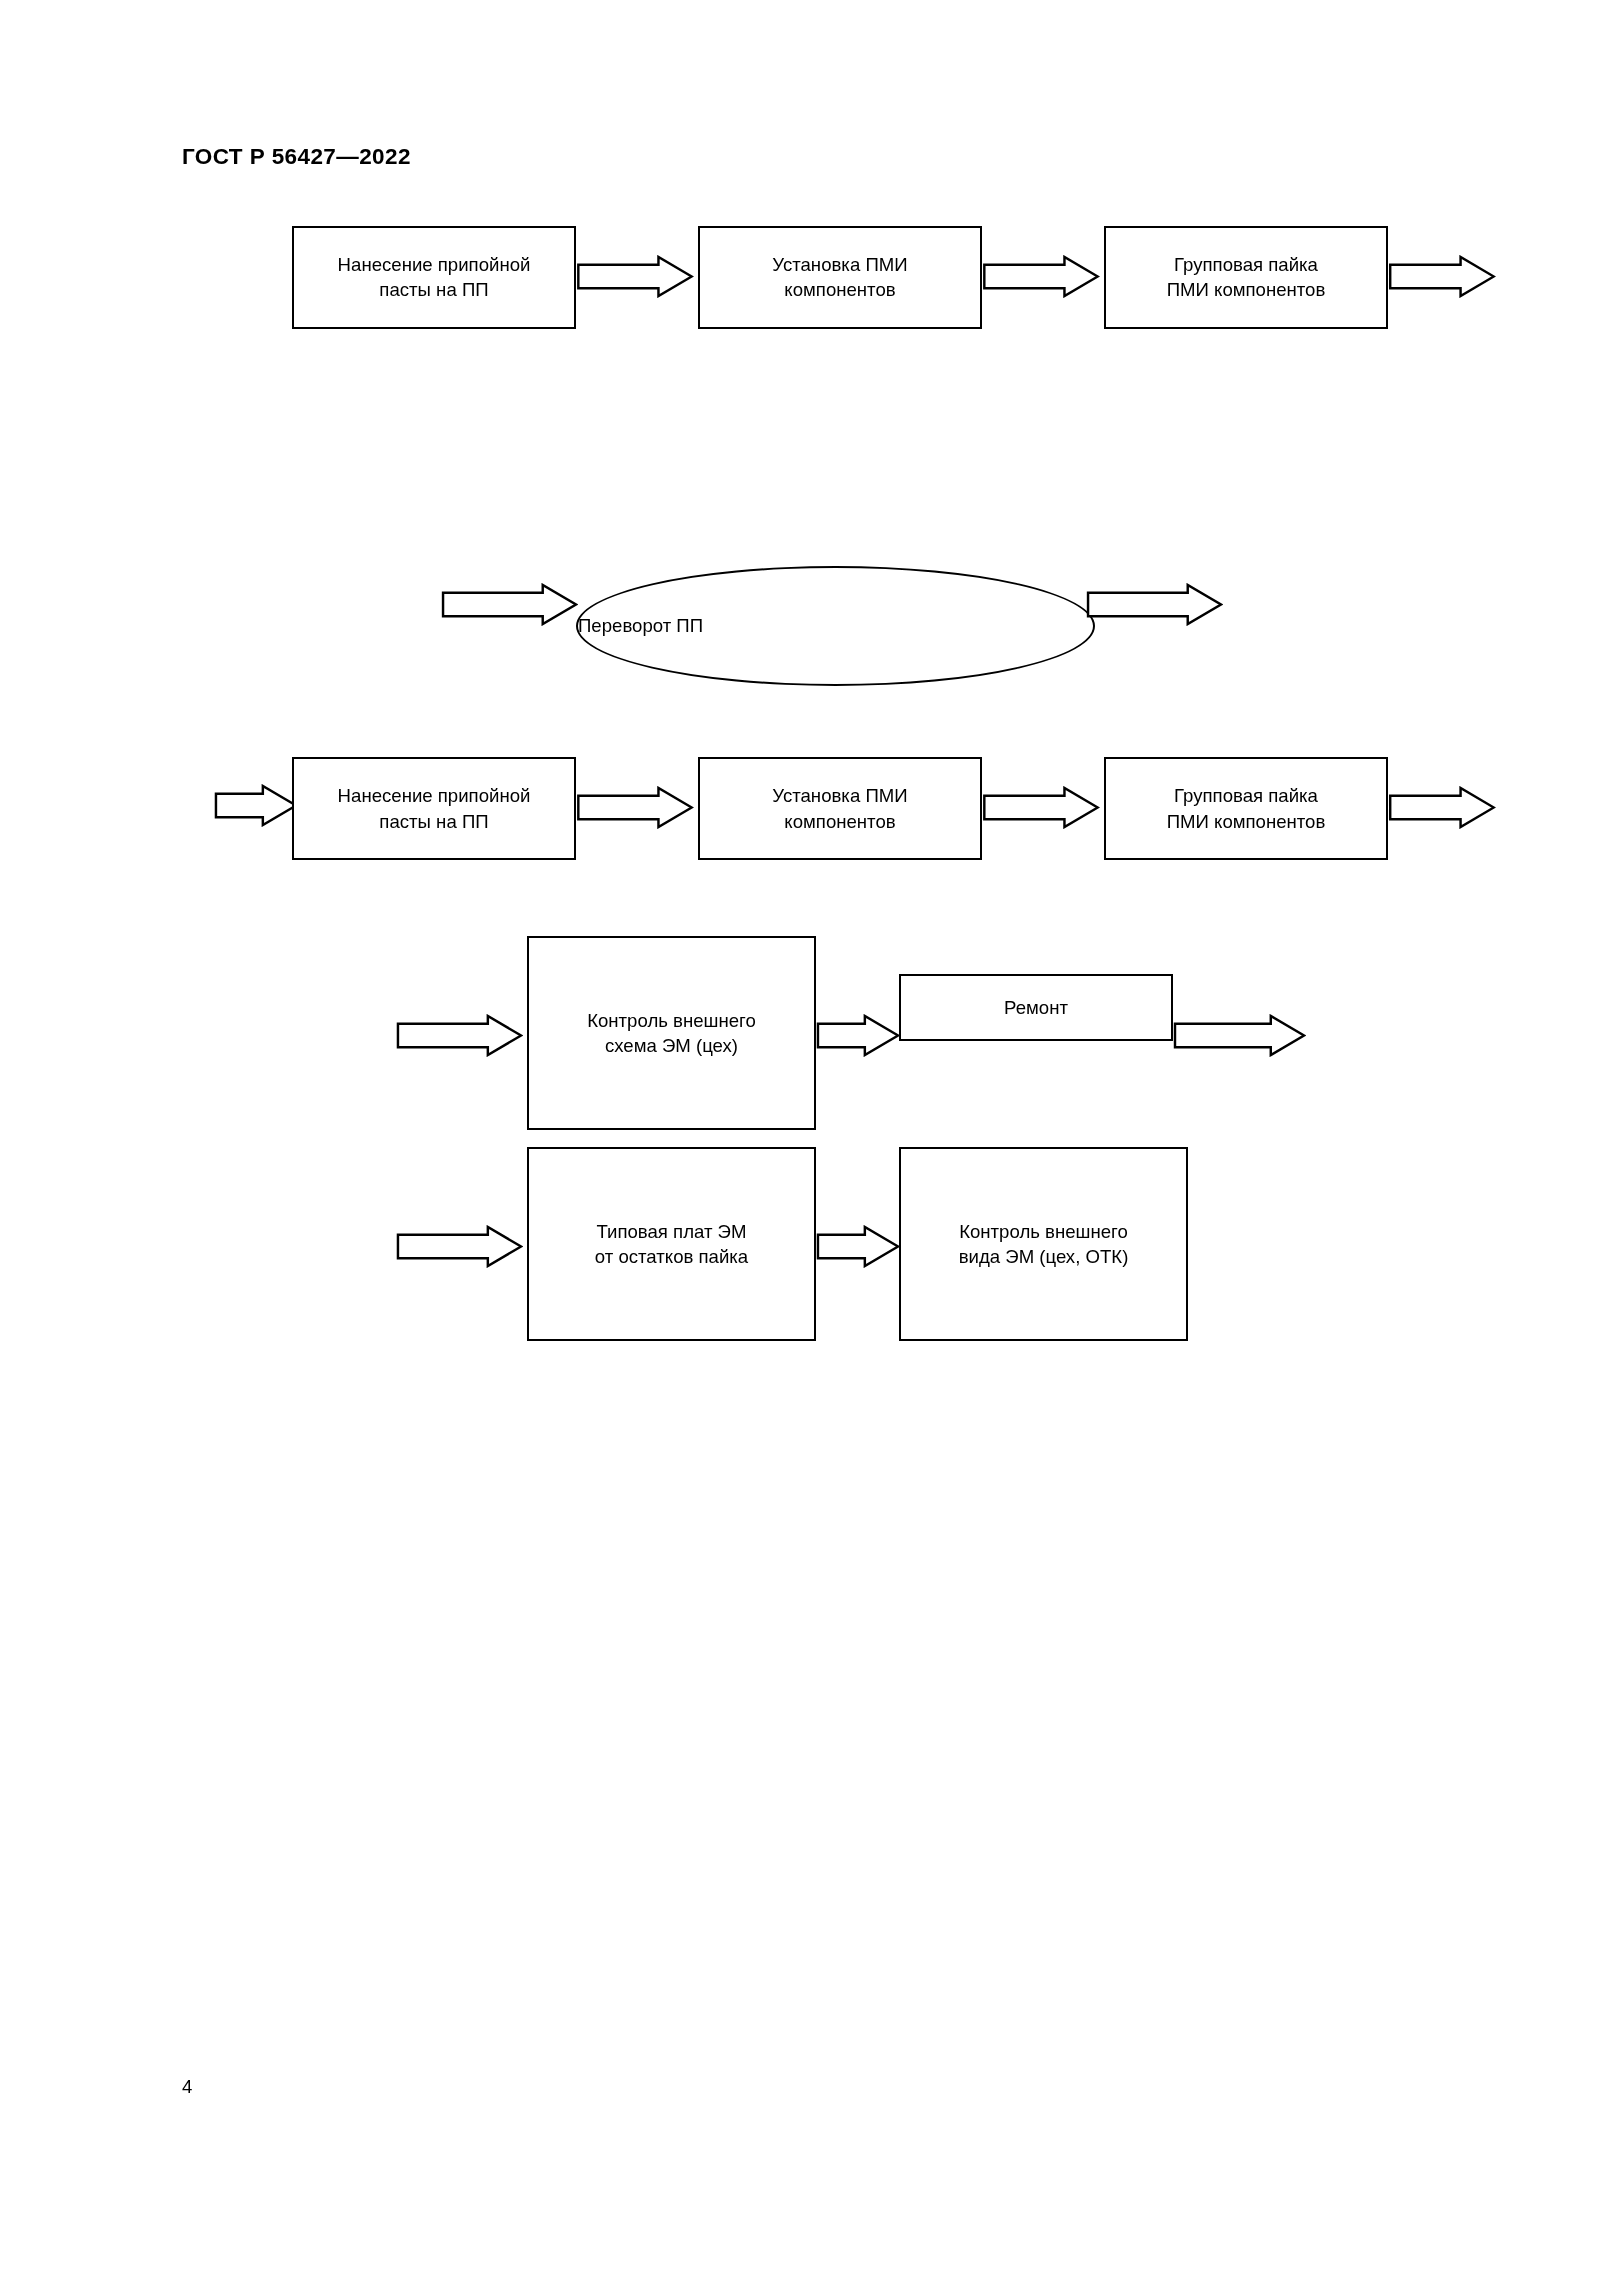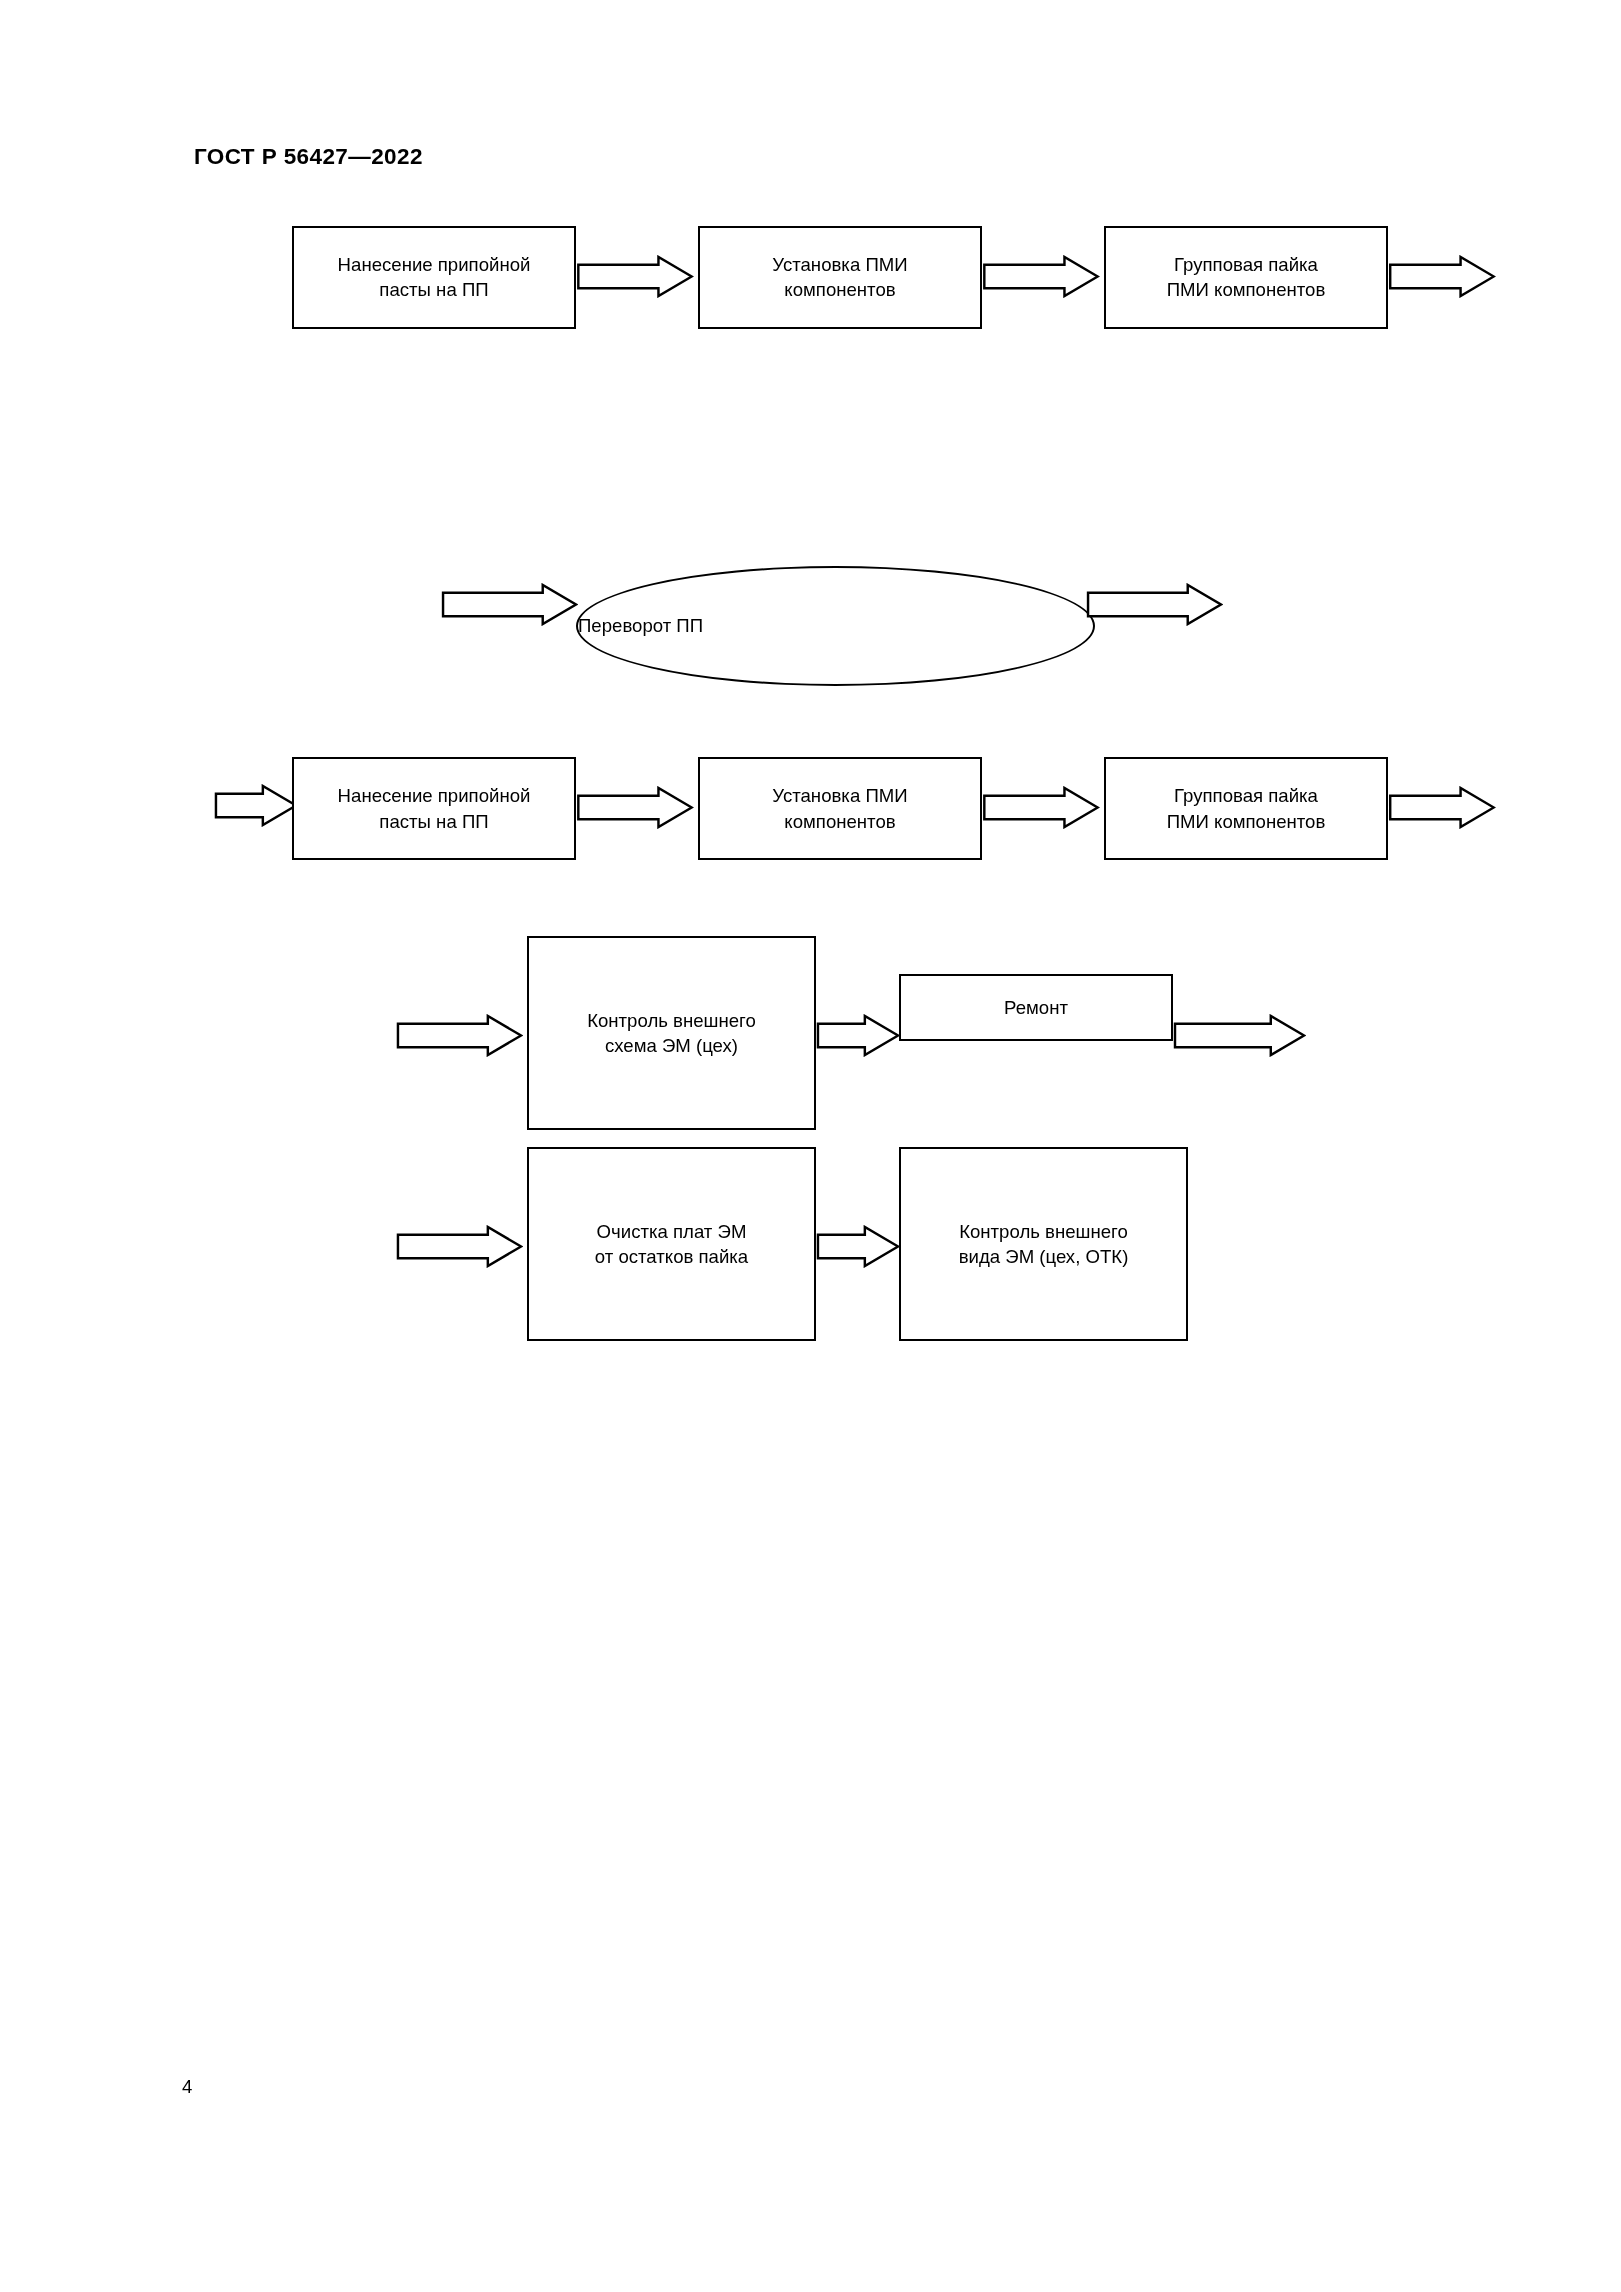--- a/index.html
+++ b/index.html
@@ -19,21 +19,21 @@
   .page {
     position: absolute;
     left: 0; top: 0;
     width: 1621px;
     height: 2293px;
   }
 
   
   .doc-header {
     position: absolute;
-    left: 194px;
+    left: 182px;
     top: 144px;
     font-size: 22.5px;
     font-weight: bold;
     letter-spacing: 0.4px;
     white-space: nowrap;
   }
 
   
   .figure {
     position: absolute;
@@ -236,21 +236,21 @@
     </div>
 
     <div class="arrow" style="left:396px; top:1019px;">
       <svg width="127" height="43" viewBox="0 0 130 44">
         <polygon points="2,10 94,10 94,2 128,22 94,42 94,34 2,34" fill="#ffffff" stroke="#000000" stroke-width="2.5" stroke-linejoin="miter"></polygon>
       </svg>
     </div>
 
     <div class="node" style="left:527px; top:941px; width:289px; height:194px;">
       <div>
-        <span>Очистка плат ЭМ</span>
+        <span>Типовая плат ЭМ</span>
         <span>от остатков пайка</span>
       </div>
     </div>
 
     <div class="arrow" style="left:816px; top:1019px;">
       <svg width="84" height="43" viewBox="0 0 86 44">
         <polygon points="2,10 50,10 50,2 84,22 50,42 50,34 2,34" fill="#ffffff" stroke="#000000" stroke-width="2.5" stroke-linejoin="miter"></polygon>
       </svg>
     </div>
 

